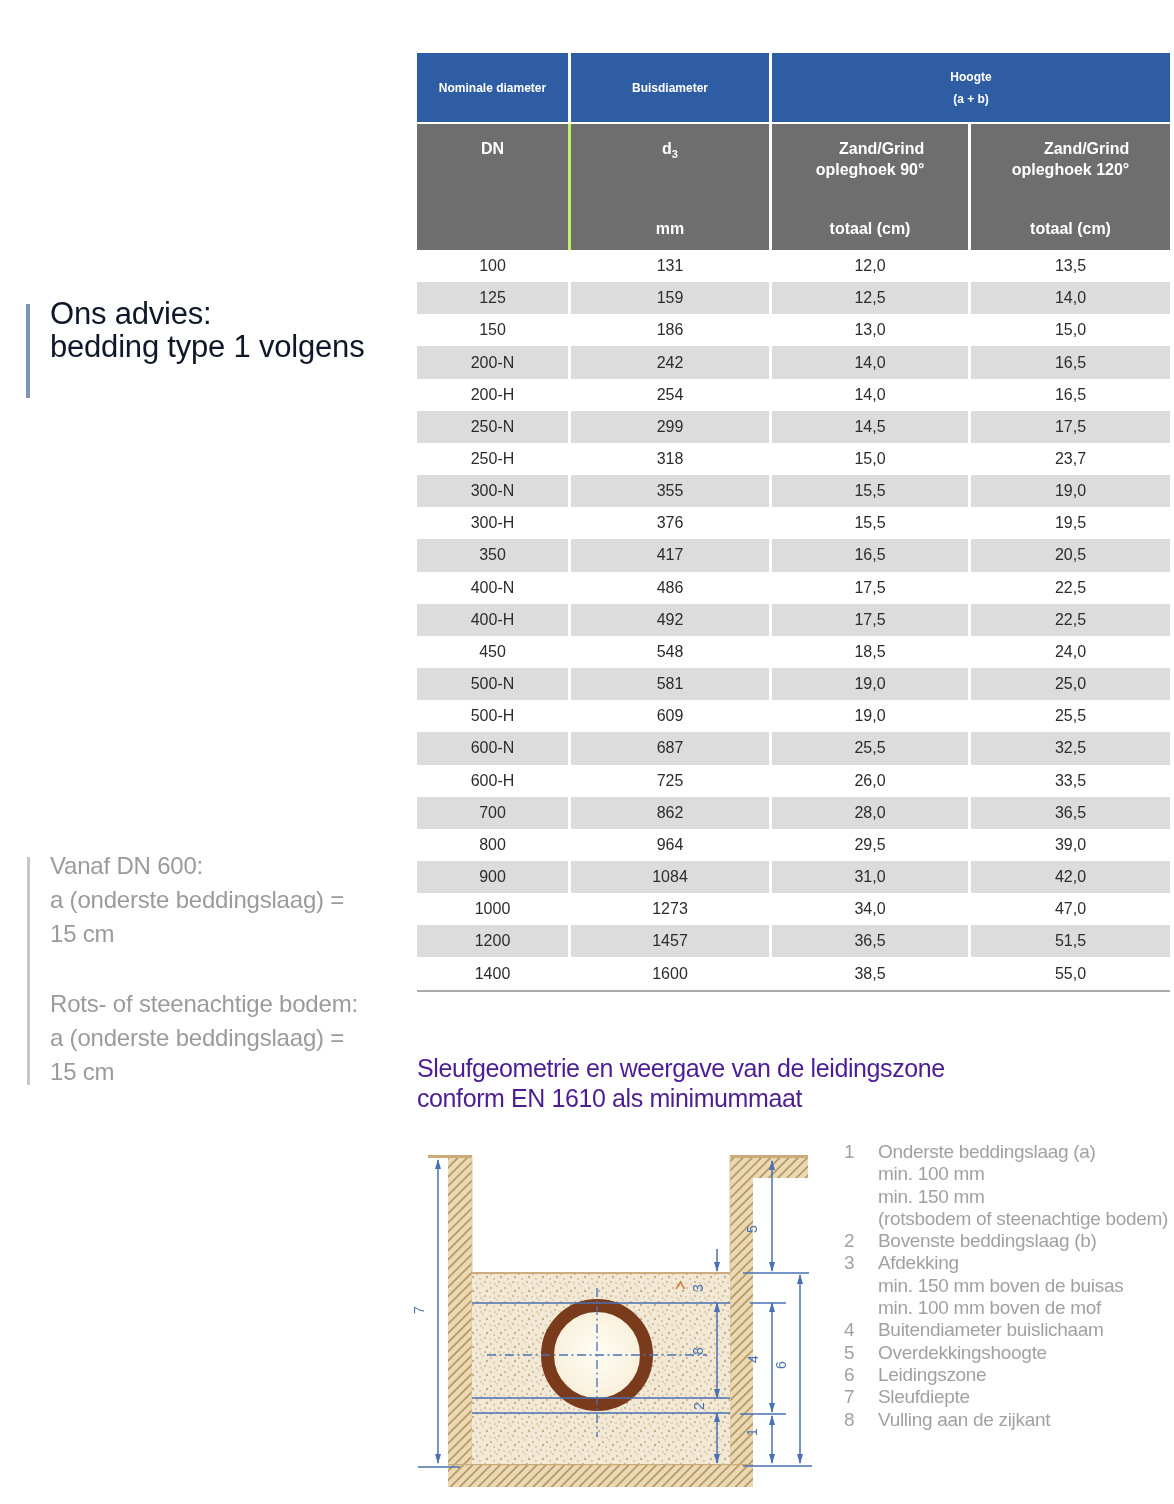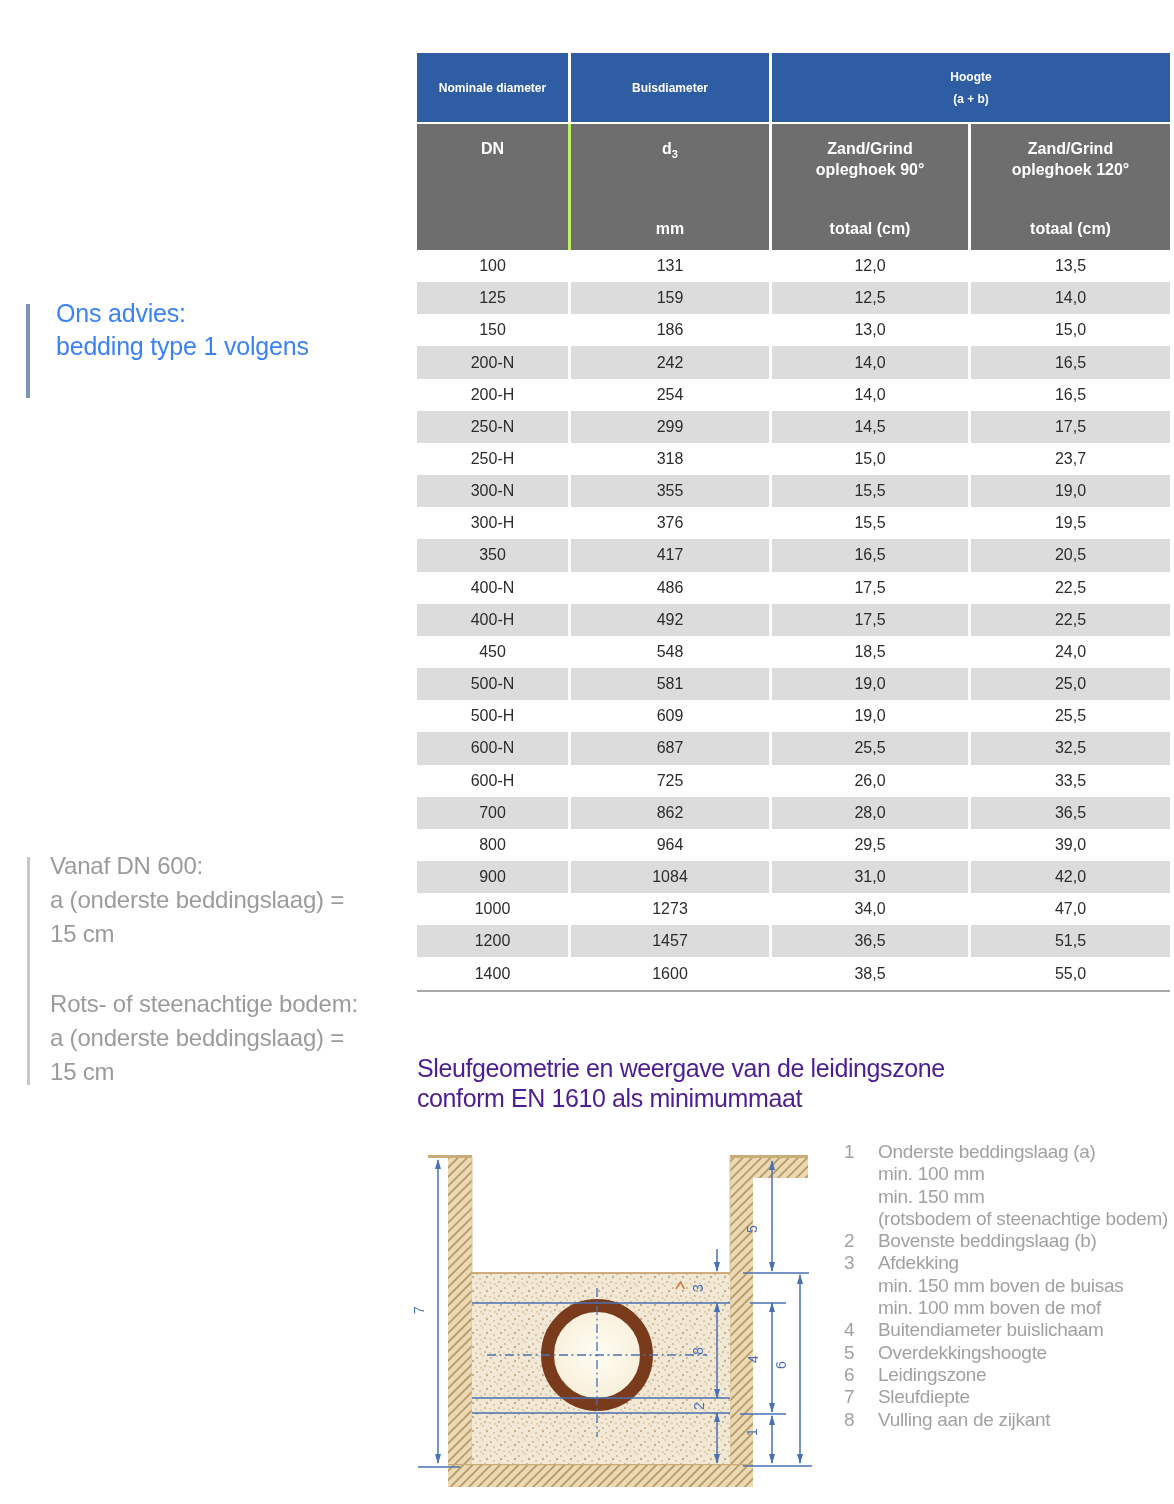--- a/index.html
+++ b/index.html
@@ -4,34 +4,34 @@
 <style>
   html,body{margin:0;padding:0}
   body{
     width:1174px;height:1504px;position:relative;overflow:hidden;
     background:#ffffff;font-family:"Liberation Sans",sans-serif;
   }
   .abs{position:absolute}
 
   
   .note-bar-blue{left:26px;top:304px;width:4px;height:94px;background:#7e95b8}
-  .note-blue{left:56px;top:297px;font-size:25px;line-height:33px;color:#3b82f6;letter-spacing:-0.2px;white-space:nowrap}
+  .note-blue{left:50px;top:297px;font-size:31px;line-height:33px;color:#0f172a;letter-spacing:-0.2px;white-space:nowrap}
   .note-bar-gray{left:27px;top:857px;width:3px;height:228px;background:#c7c7c9}
   .note-gray{left:50px;top:849px;font-size:24px;line-height:34px;color:#9b9b9d;letter-spacing:-0.2px;white-space:nowrap}
   .note-gray .para2{margin-top:36px}
 
   
   .table{left:417px;top:53px;width:753px}
   .thead{display:flex;background:#2e5da4;color:#fff;font-weight:bold;font-size:12px;height:71px;border-bottom:2px solid #fff;box-sizing:border-box}
   .th{display:flex;flex-direction:column;align-items:center;justify-content:center;text-align:center;line-height:22px;box-sizing:border-box}
   .th.w1{width:151px}
   .th.w2{width:201px;border-left:3px solid #fff}
   .th.w34{flex:1;border-left:3px solid #fff}
   .subhead{display:flex;background:#6f6e6e;color:#fff;font-weight:bold;font-size:16px;height:126px;box-sizing:border-box}
-  .sh{display:flex;flex-direction:column;justify-content:space-between;align-items:center;text-align:center;padding:14px 0 11px;box-sizing:border-box;line-height:21px}
+  .sh{display:flex;flex-direction:column;justify-content:space-between;align-items:center;text-align:right;padding:14px 0 11px;box-sizing:border-box;line-height:21px}
   .sh.w1{width:151px}
   .sh.w2{width:201px;border-left:3px solid #bef264}
   .sh.w3{width:199px;border-left:3px solid #fff}
   .sh.w4{flex:1;border-left:3px solid #fff}
   .sh sub{font-size:11px}
   .tbody{font-size:16px;color:#2c2c2c}
   .trow{display:flex;height:32.17px}
   .trow:nth-child(even){background:#dcdcdc}
   .tcell{display:flex;align-items:center;justify-content:center;height:100%;box-sizing:border-box}
   .tcell.c0{width:151px}

